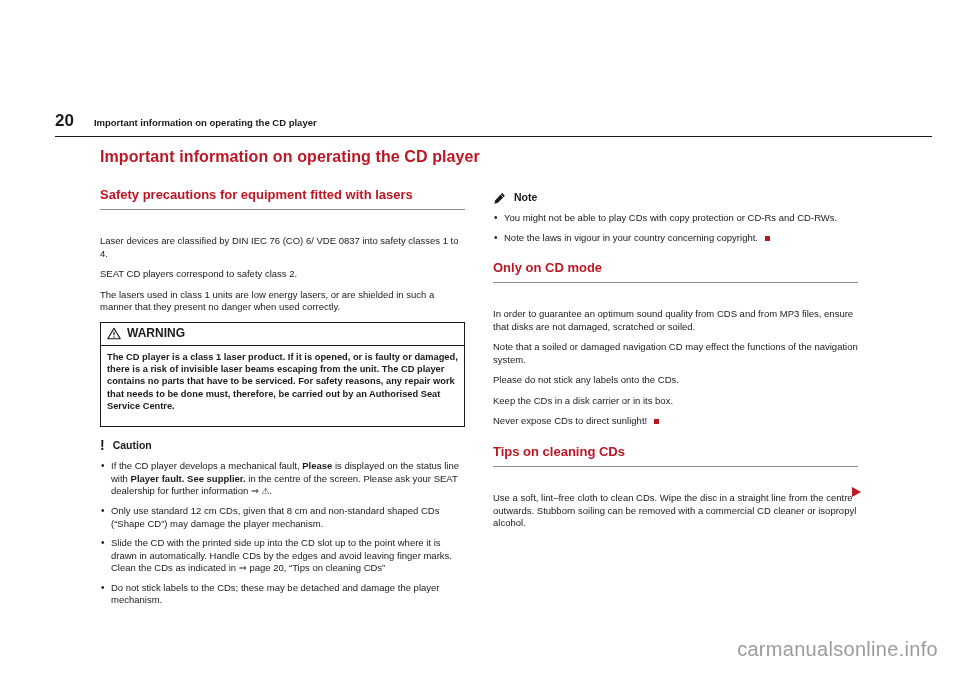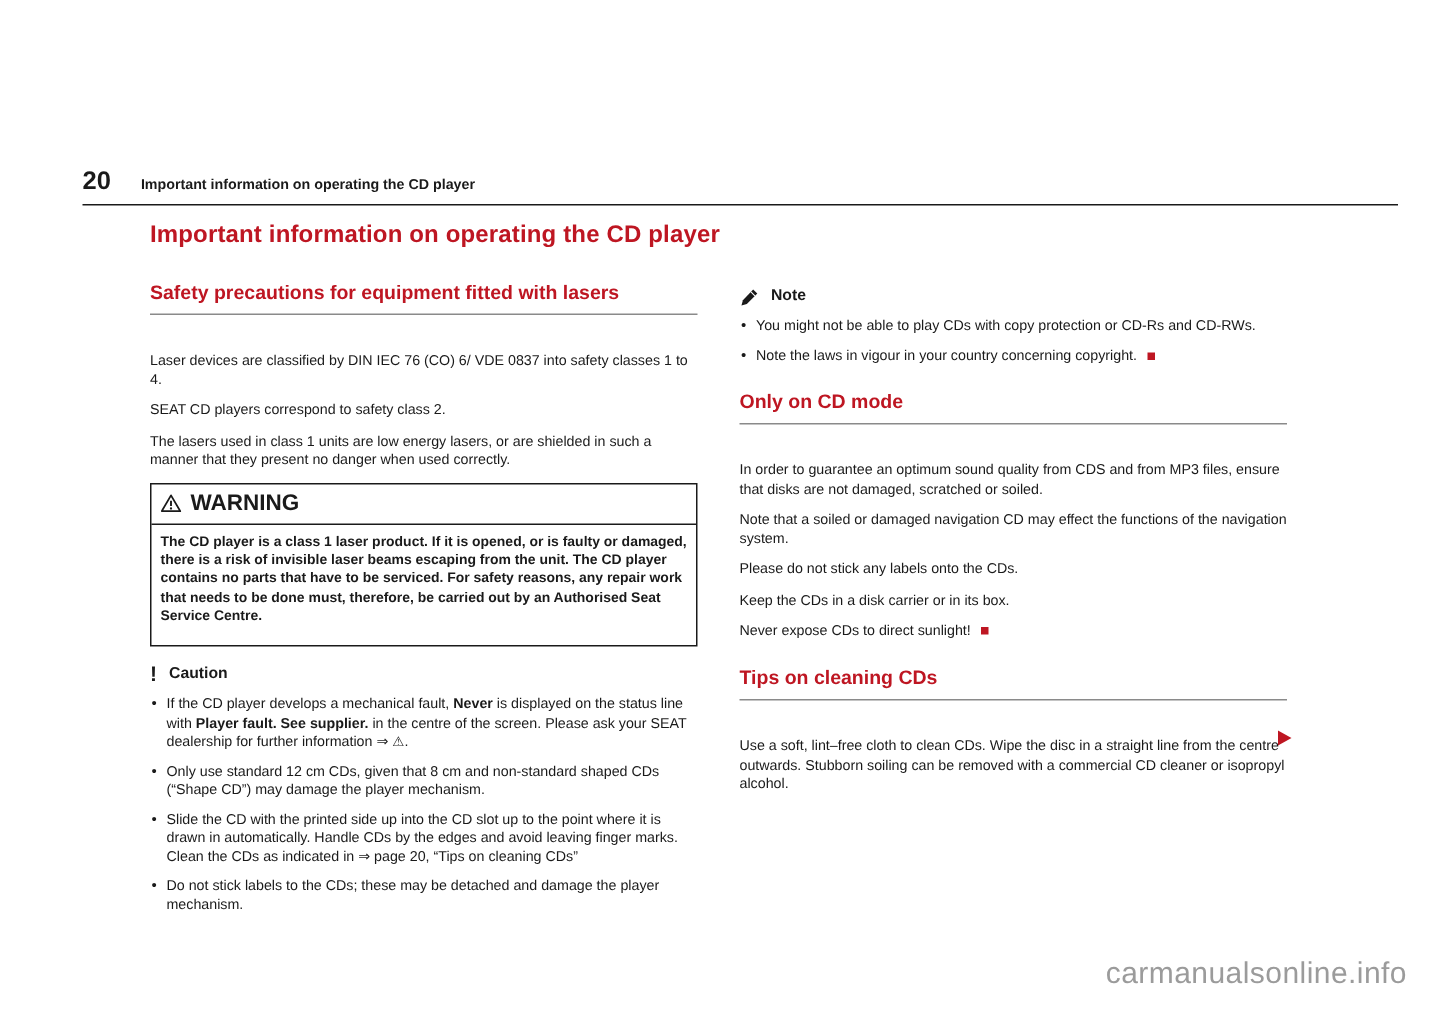--- a/index.html
+++ b/index.html
@@ -34,21 +34,21 @@
   .sec-heading{
     color:var(--accent);font-size:13px;font-weight:bold;line-height:1.25;
     margin:0 0 25px 0;padding-bottom:6px;border-bottom:1px solid #8a8a8a;
   }
   .col p{margin:0 0 8px 0;}
   
   .warning-box{border:1px solid #1a1a1a;margin:6px 0 12px 0;}
   .warning-head{
     display:flex;align-items:center;gap:6px;
     padding:3px 6px;border-bottom:1px solid #1a1a1a;
-    font-weight:bold;font-size:15px;
+    font-weight:bold;font-size:12px;
   }
   .warning-body{font-weight:bold;margin:0;padding:5px 6px 6px 6px;font-size:9.3px;}
   
   .sub-head{
     display:flex;align-items:center;gap:8px;
     font-weight:bold;font-size:10.5px;margin:4px 0 7px 0;
   }
   .c-icon{font-weight:bold;font-size:14px;line-height:1;transform:translateY(-1px);}
   .w-icon,.n-icon{display:inline-flex;align-items:center;}
   
@@ -109,21 +109,21 @@
         </div>
         <p class="warning-body">The CD player is a class 1 laser product. If it is opened, or is faulty or damaged, there is a risk of invisible laser beams escaping from the unit. The CD player contains no parts that have to be serviced. For safety reasons, any repair work that needs to be done must, therefore, be carried out by an Authorised Seat Service Centre.</p>
       </div>
 
       <div class="caution-section">
         <div class="sub-head">
           <span class="c-icon">!</span>
           <span>Caution</span>
         </div>
         <ul class="bullets">
-          <li><span>If the CD player develops a mechanical fault, </span><b>Never</b><span> is displayed on the status line with </span><b>Player fault. See supplier.</b><span> in the centre of the screen. Please ask your SEAT dealership for further information ⇒ </span><span class="inline-warn">⚠</span><span>.</span></li>
+          <li><span>If the CD player develops a mechanical fault, </span><b>Please</b><span> is displayed on the status line with </span><b>Player fault. See supplier.</b><span> in the centre of the screen. Please ask your SEAT dealership for further information ⇒ </span><span class="inline-warn">⚠</span><span>.</span></li>
           <li>Only use standard 12 cm CDs, given that 8 cm and non-standard shaped CDs (“Shape CD”) may damage the player mechanism.</li>
           <li>Slide the CD with the printed side up into the CD slot up to the point where it is drawn in automatically. Handle CDs by the edges and avoid leaving finger marks. Clean the CDs as indicated in ⇒ page 20, “Tips on cleaning CDs”</li>
           <li>Do not stick labels to the CDs; these may be detached and damage the player mechanism.</li>
         </ul>
       </div>
     </section>
 
     <section class="col">
       <div class="note-section">
         <div class="sub-head">

